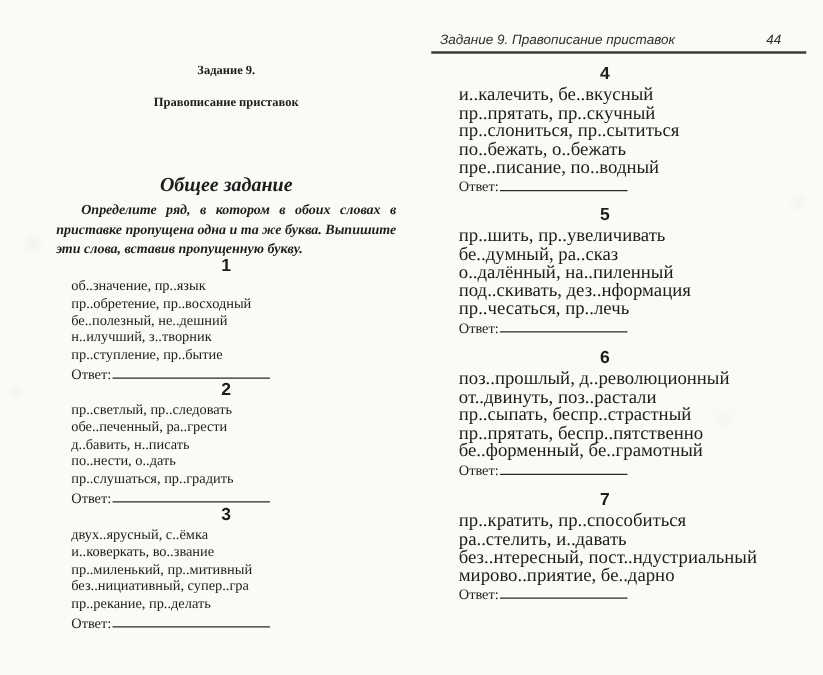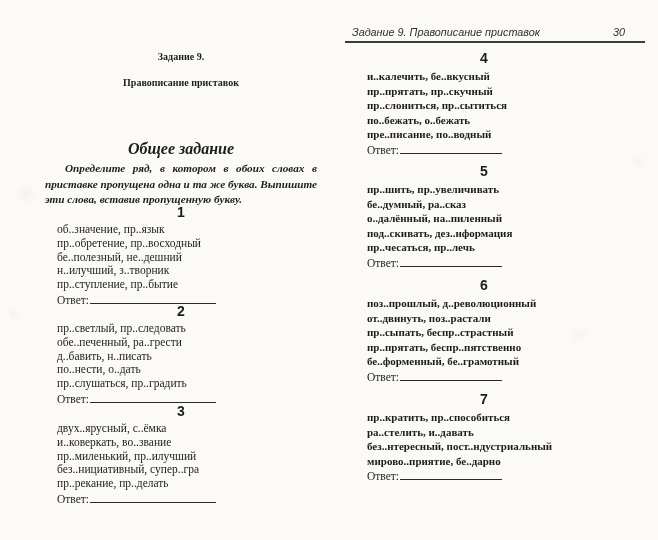--- a/index.html
+++ b/index.html
@@ -59,21 +59,21 @@
     text-align:center;
     font-family:"Liberation Sans", sans-serif;
     font-weight:bold;font-size:14px;line-height:16px;
     margin-bottom:3px;
   }
   .right-col .ex-num{padding-right:22px;}
   .ex-lines{margin:0;}
   .left-col .ex-lines{margin-left:12px;}
   .right-col .ex-lines{margin-left:22px;}
   .ex-line{font-size:11.5px;line-height:13.8px;white-space:nowrap;}
-  .right-col .ex-line{font-size:11px;line-height:14.6px;font-weight:bold;}
+  .right-col .ex-line{font-size:15px;line-height:14.6px;}
   .answer-row{font-size:11.5px;line-height:14px;margin-top:1px;}
   .left-col .answer-row{margin-left:12px;}
   .right-col .answer-row{margin-left:22px;}
   .answer-blank{
     display:inline-block;height:9px;
     border-bottom:1px solid #2a2a2a;
     margin-left:1px;
   }
   .left-col .answer-blank{width:126px;}
   .right-col .answer-blank{width:102px;}
@@ -126,35 +126,35 @@
       <div class="answer-row">
         <span>Ответ:</span><span class="answer-blank"></span>
       </div>
     </section>
 
     <section class="exercise" id="ex3">
       <div class="ex-num">3</div>
       <div class="ex-lines">
         <div class="ex-line">двух..ярусный, с..ёмка</div>
         <div class="ex-line">и..коверкать, во..звание</div>
-        <div class="ex-line">пр..миленький, пр..илучший</div>
+        <div class="ex-line">пр..миленький, пр..митивный</div>
         <div class="ex-line">без..нициативный, супер..гра</div>
         <div class="ex-line">пр..рекание, пр..делать</div>
       </div>
       <div class="answer-row">
         <span>Ответ:</span><span class="answer-blank"></span>
       </div>
     </section>
   </div>
 
   <div class="col right-col">
 
     <div class="running-header">
       <span>Задание 9. Правописание приставок</span>
-      <span>30</span>
+      <span>44</span>
     </div>
     <div class="header-rule"></div>
 
     <section class="exercise" id="ex4">
       <div class="ex-num">4</div>
       <div class="ex-lines">
         <div class="ex-line">и..калечить, бе..вкусный</div>
         <div class="ex-line">пр..прятать, пр..скучный</div>
         <div class="ex-line">пр..слониться, пр..сытиться</div>
         <div class="ex-line">по..бежать, о..бежать</div>

